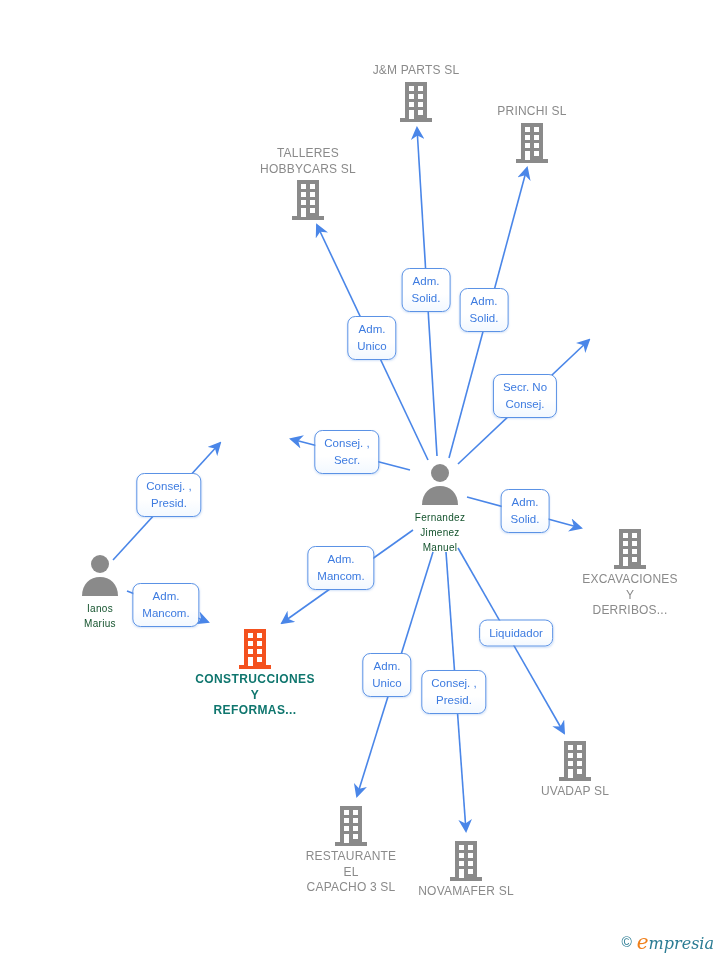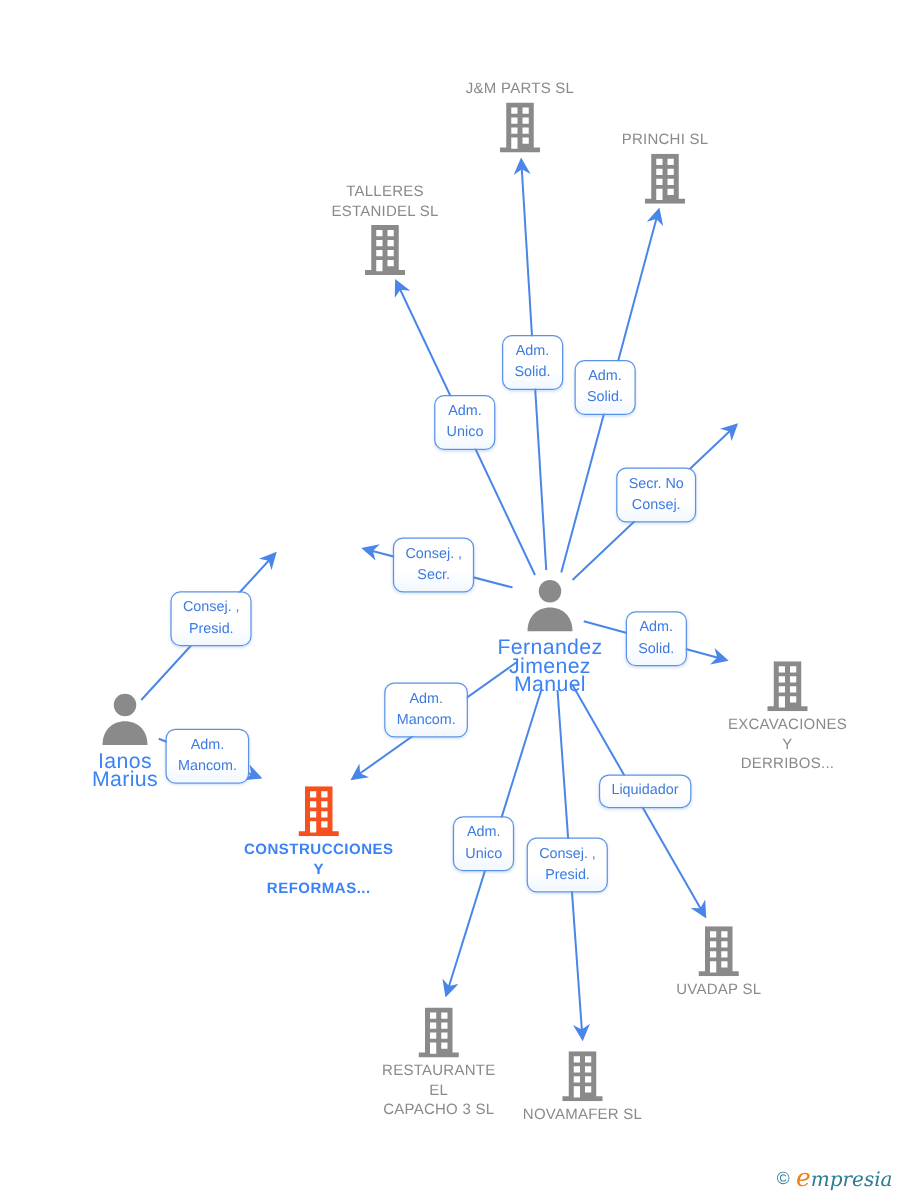--- a/index.html
+++ b/index.html
@@ -10,22 +10,22 @@
   .edges{position:absolute;left:0;top:0;width:728px;height:960px;}
   .edges line{stroke:#4a86e8;stroke-width:1.6;}
   .node{
     position:absolute;width:150px;display:flex;flex-direction:column;
     align-items:center;gap:3px;
   }
   .node-label{
     font-size:12px;line-height:15.5px;color:#8a8a8a;text-align:center;
     white-space:pre-line;letter-spacing:.2px;
   }
-  .person-name{font-size:17px;line-height:15px;color:#3b82f6;letter-spacing:.3px;}
-  .node.highlight .node-label{font-weight:bold;color:#3b82f6;letter-spacing:.4px;}
+  .person-name{font-size:10px;line-height:15px;color:#14532d;letter-spacing:.3px;}
+  .node.highlight .node-label{font-weight:bold;color:#0f766e;letter-spacing:.4px;}
   .icon-building{width:36px;height:40px;color:#8a8a8a;display:block;}
   .node.highlight .icon-building{color:#f4511e;}
   .icon-person{width:44px;height:44px;color:#8a8a8a;display:block;}
   .edge-label{
     position:absolute;transform:translate(-50%,-50%);
     background:linear-gradient(180deg,#ffffff 60%,#f2f8ff);
     border:1.6px solid #5b92e5;border-radius:8px;
     padding:4px 9px;font-size:11.5px;line-height:17px;color:#3d7be0;
     text-align:center;white-space:pre-line;
     box-shadow:0 1px 2px rgba(91,146,229,.25);
@@ -94,21 +94,21 @@
 
   <div class="node" style="left:457px;top:104px">
     <div class="node-label">PRINCHI SL</div>
     <svg class="icon-building">
         <use href="#ico-building"></use>
       </svg>
   </div>
 
   <div class="node" style="left:233px;top:146px">
     <div class="node-label">TALLERES
-ESTANIDEL SL</div>
+HOBBYCARS SL</div>
     <svg class="icon-building">
         <use href="#ico-building"></use>
       </svg>
   </div>
 
 
 
   <div class="node" style="left:365px;top:463px">
     <svg class="icon-person">
         <use href="#ico-person"></use>

